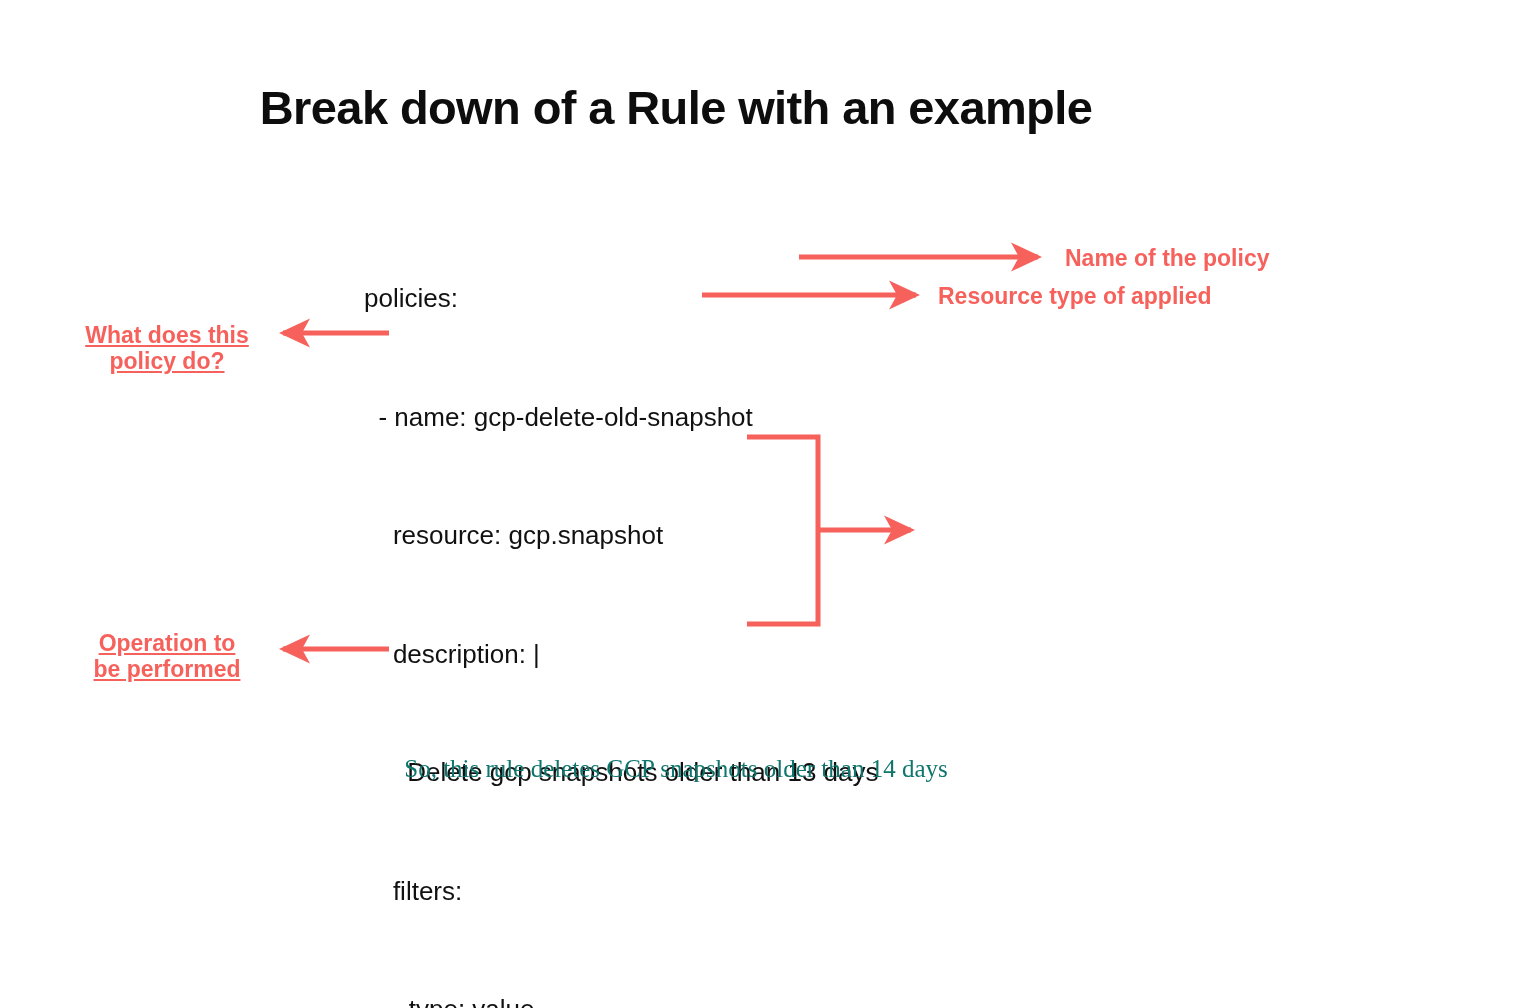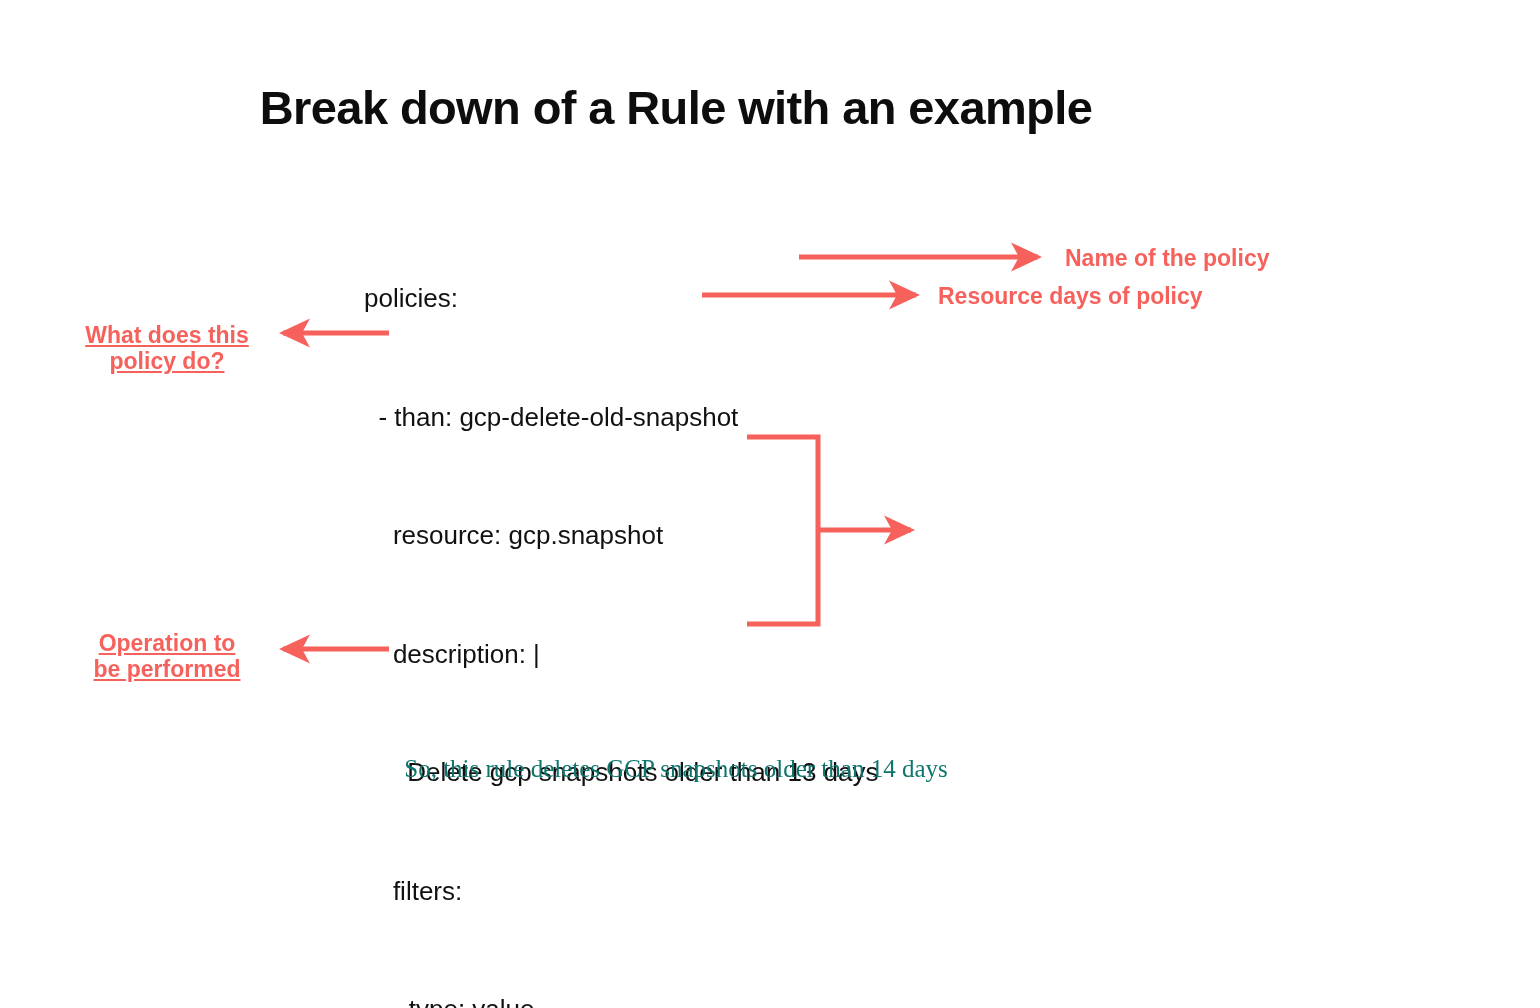--- a/index.html
+++ b/index.html
@@ -99,21 +99,21 @@
 </style>
 </head>
 <body>
 
 <div id="canvas">
 
   <div class="title">Break down of a Rule with an example</div>
 
   <div class="yaml">
     <div class="line">policies:</div>
-    <div class="line">  - than: gcp-delete-old-snapshot</div>
+    <div class="line">  - name: gcp-delete-old-snapshot</div>
     <div class="line">    resource: gcp.snapshot</div>
     <div class="line">    description: |</div>
     <div class="line">      Delete gcp snapshots older than 13 days</div>
     <div class="line">    filters:</div>
     <div class="line">    - type: value</div>
     
     
     
     
     
@@ -138,21 +138,21 @@
 
     <path d="M747,437 L818,437 L818,624 L747,624" fill="none" stroke="#F7615C" stroke-width="5" stroke-linecap="butt" stroke-linejoin="miter"></path>
 
     <line x1="818" y1="530" x2="911" y2="530" stroke="#F7615C" stroke-width="5" marker-end="url(#ah-r)"></line>
 
     <line x1="389" y1="649" x2="283" y2="649" stroke="#F7615C" stroke-width="5" marker-end="url(#ah-l)"></line>
   </svg>
 
   <div class="annot right" style="left:1065px; top:245px;">Name of the policy</div>
 
-  <div class="annot right" style="left:938px; top:283px;">Resource days of policy</div>
+  <div class="annot right" style="left:938px; top:283px;">Resource type of applied</div>
 
   <div class="annot leftblock" style="left:52px; top:322px;">What does this
 policy do?</div>
 
 
   <div class="annot leftblock" style="left:52px; top:630px;">Operation to
 be performed</div>
 
   <div class="caption">So, this rule deletes GCP snapshots older than 14 days</div>
 

